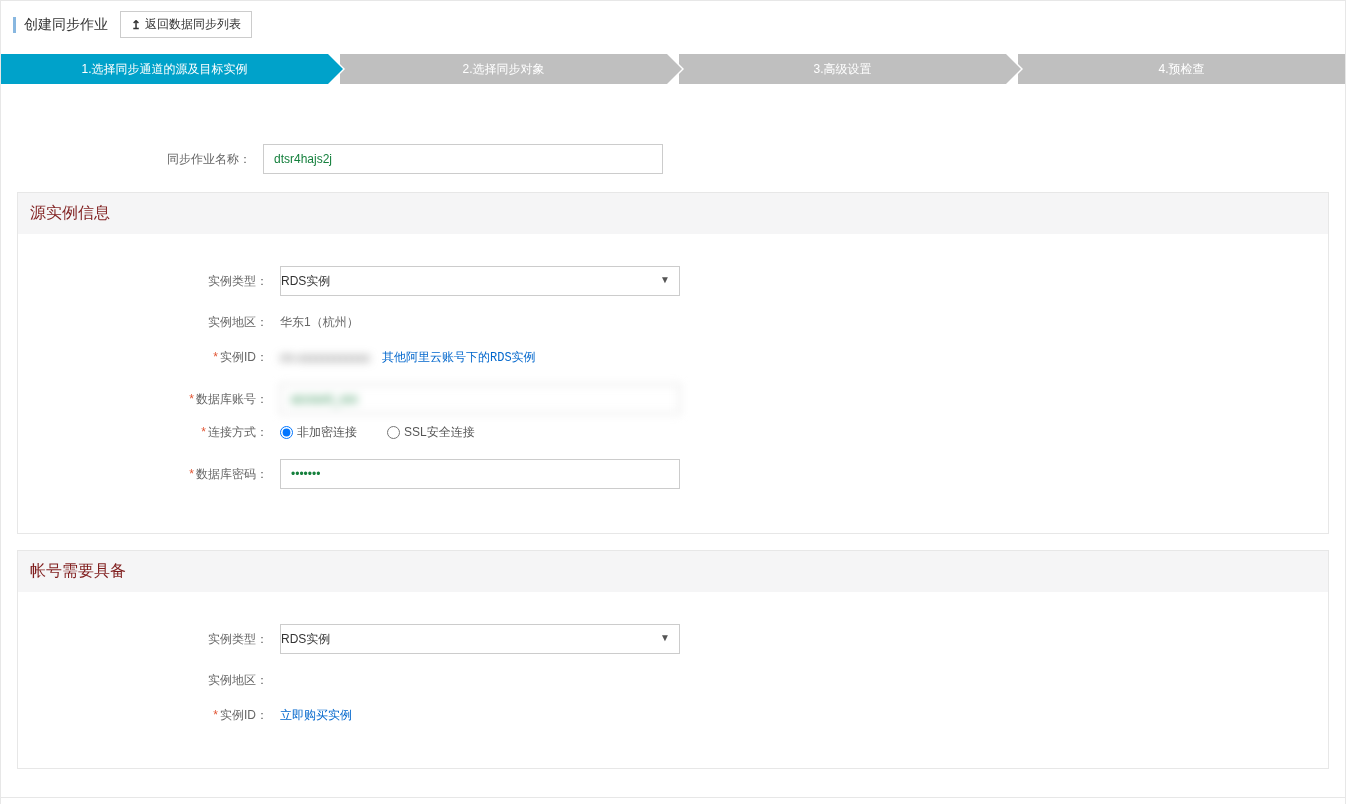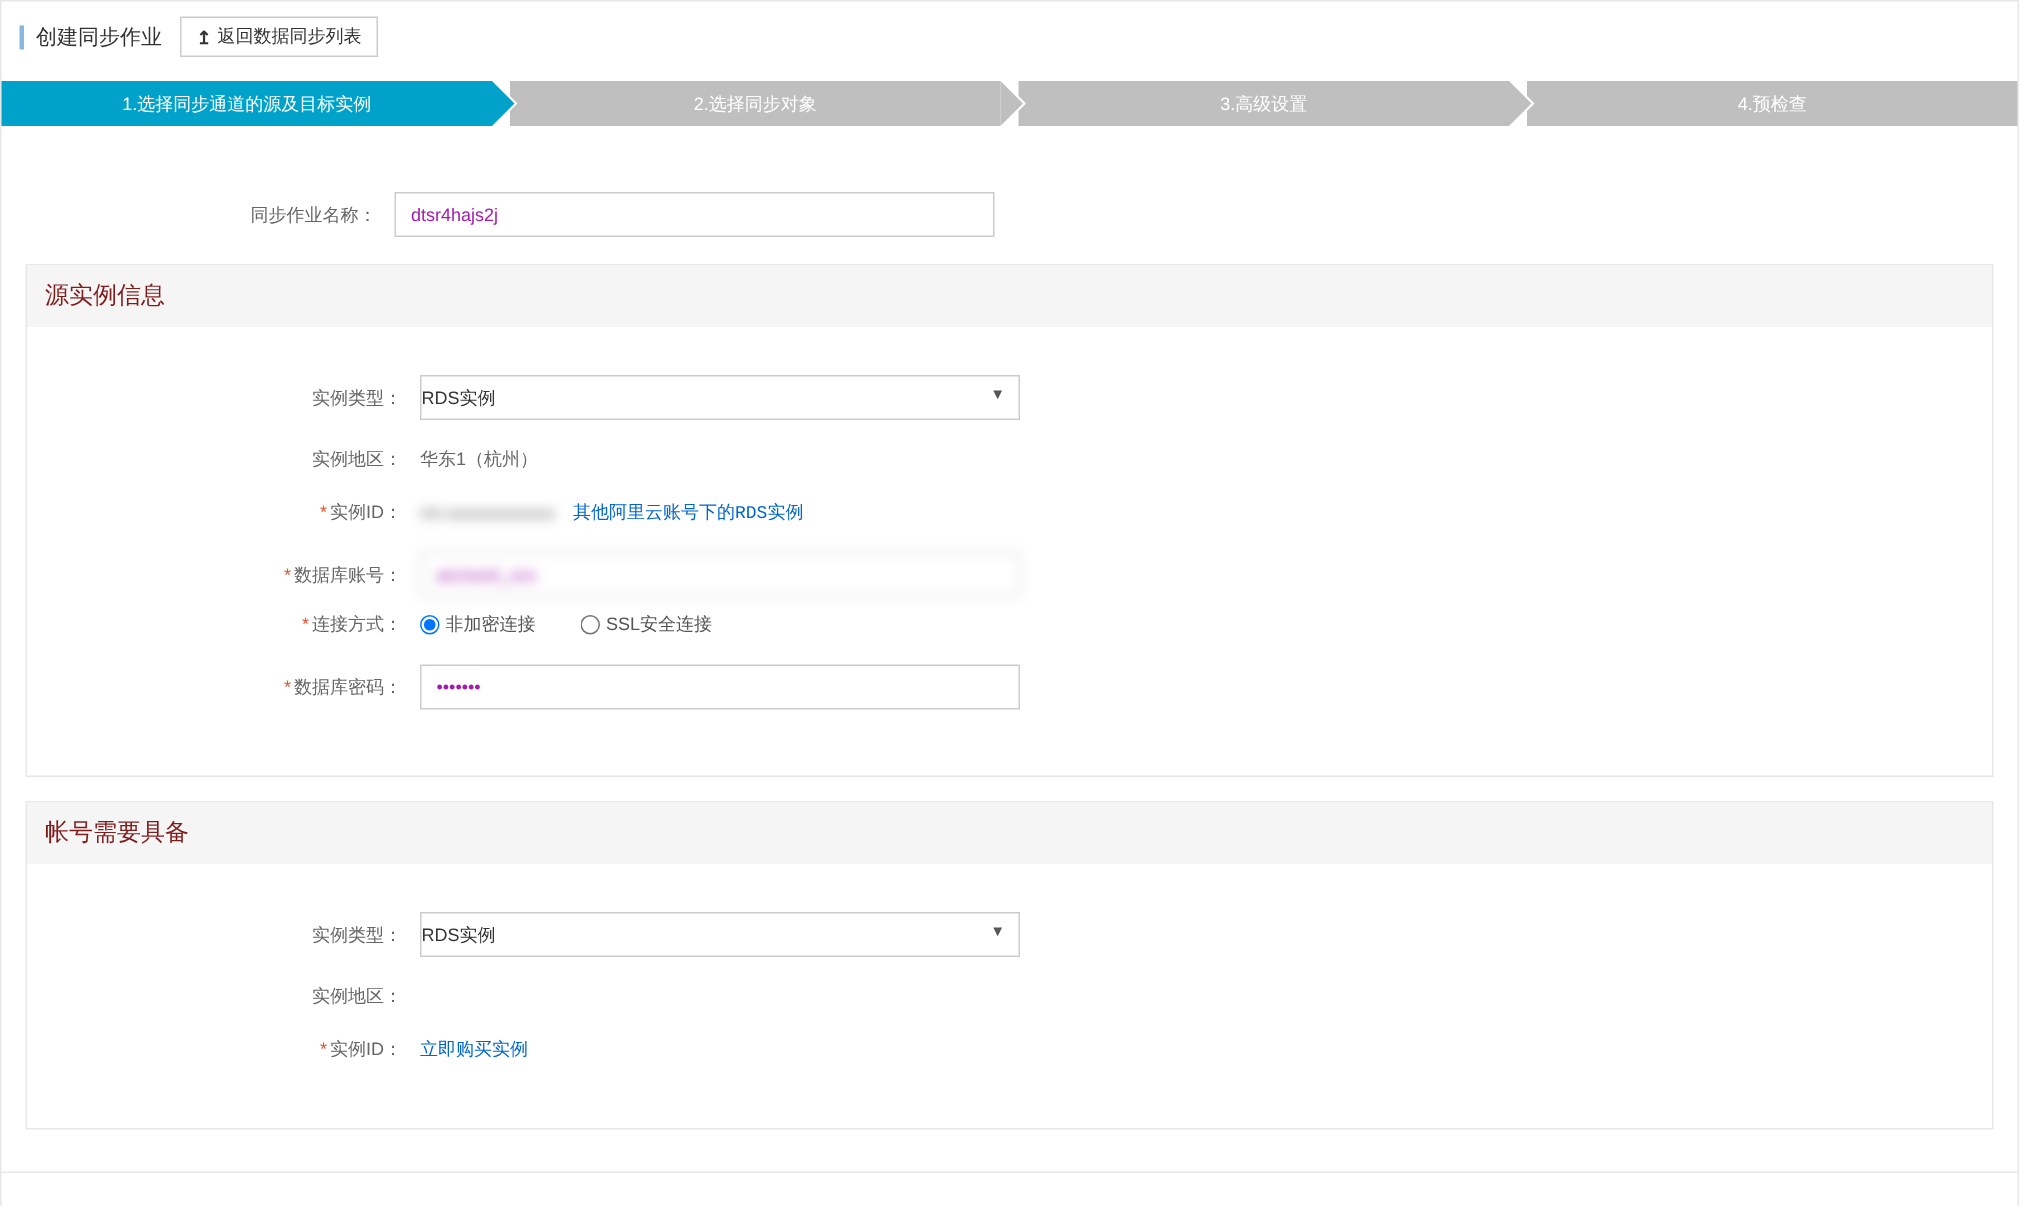--- a/index.html
+++ b/index.html
@@ -19,37 +19,37 @@
   .step.active::after { border-left-color: #00a2ca; }
   .step::before { content: ""; position: absolute; right: -17px; top: 0; border-top: 15px solid transparent; border-bottom: 15px solid transparent; border-left: 15px solid #fff; z-index: 1;}
   .step:last-child::after, .step:last-child::before { display: none; }
 
   .body-area { padding: 16px 0 0 0; }
 
   .form-row { display: flex; align-items: center; margin: 10px 0 18px 0;}
   .form-label { width: 250px; text-align: right; color: #666; font-size: 12px; }
   .form-label .req { color: #e15533; margin-right: 2px;}
   .form-value { padding-left: 12px; display: flex; align-items: center; gap: 12px; flex-wrap: wrap;}
-  .text-input { height: 30px; border: 1px solid #ccc; padding: 0 10px; font-size: 12px; color: #a21caf; width: 400px;}
+  .text-input { height: 30px; border: 1px solid #ccc; padding: 0 10px; font-size: 12px; color: #15803d; width: 400px;}
   .select-input { height: 30px; border: 1px solid #ccc; padding: 0 24px 0 0; font-size: 12px; color: #333; width: 400px; background: #fff; appearance: none; position: relative;}
   .select-wrap { position: relative; display: inline-block;}
   .select-wrap::after { content: "▼"; position: absolute; right: 10px; top: 8px; font-size: 10px; color: #555; pointer-events: none;}
   .hint-text { color: #999; font-size: 12px; margin-top: 6px; margin-left: 262px;}
   .value-text { color: #666;}
   .link { color: #06c; cursor: pointer; font-family: Liberation Mono, monospace;}
   .blurred { filter: blur(4px); -webkit-filter: blur(4px); display:inline-block;}
   .radio-group label { display: inline-flex; align-items: center; margin-right: 18px; color: #555; cursor: pointer;}
   .radio-group input { margin-right: 4px;}
 
   .panel { border: 1px solid #e7e7e7; margin: 16px 16px 0 16px; }
   .panel-head { background: #f5f5f6; padding: 10px 12px; font-size: 16px; color: #7f1d1d;}
   .panel-body { padding: 22px 0 26px 0; }
 
   .footer-bar { border-top: 1px solid #e7e7e7; padding: 20px 26px; display: flex; justify-content: flex-end; gap: 14px; margin-top: 28px;}
-  .spacer-top { margin-top: 28px;}
+  .spacer-top { margin-top: 44px;}
 </style>
 </head>
 <body>
 
 <div class="container">
 
   <div class="header-bar">
     <span class="header-accent"></span>
     <span class="page-title">创建同步作业</span>
     <button class="back-btn">

